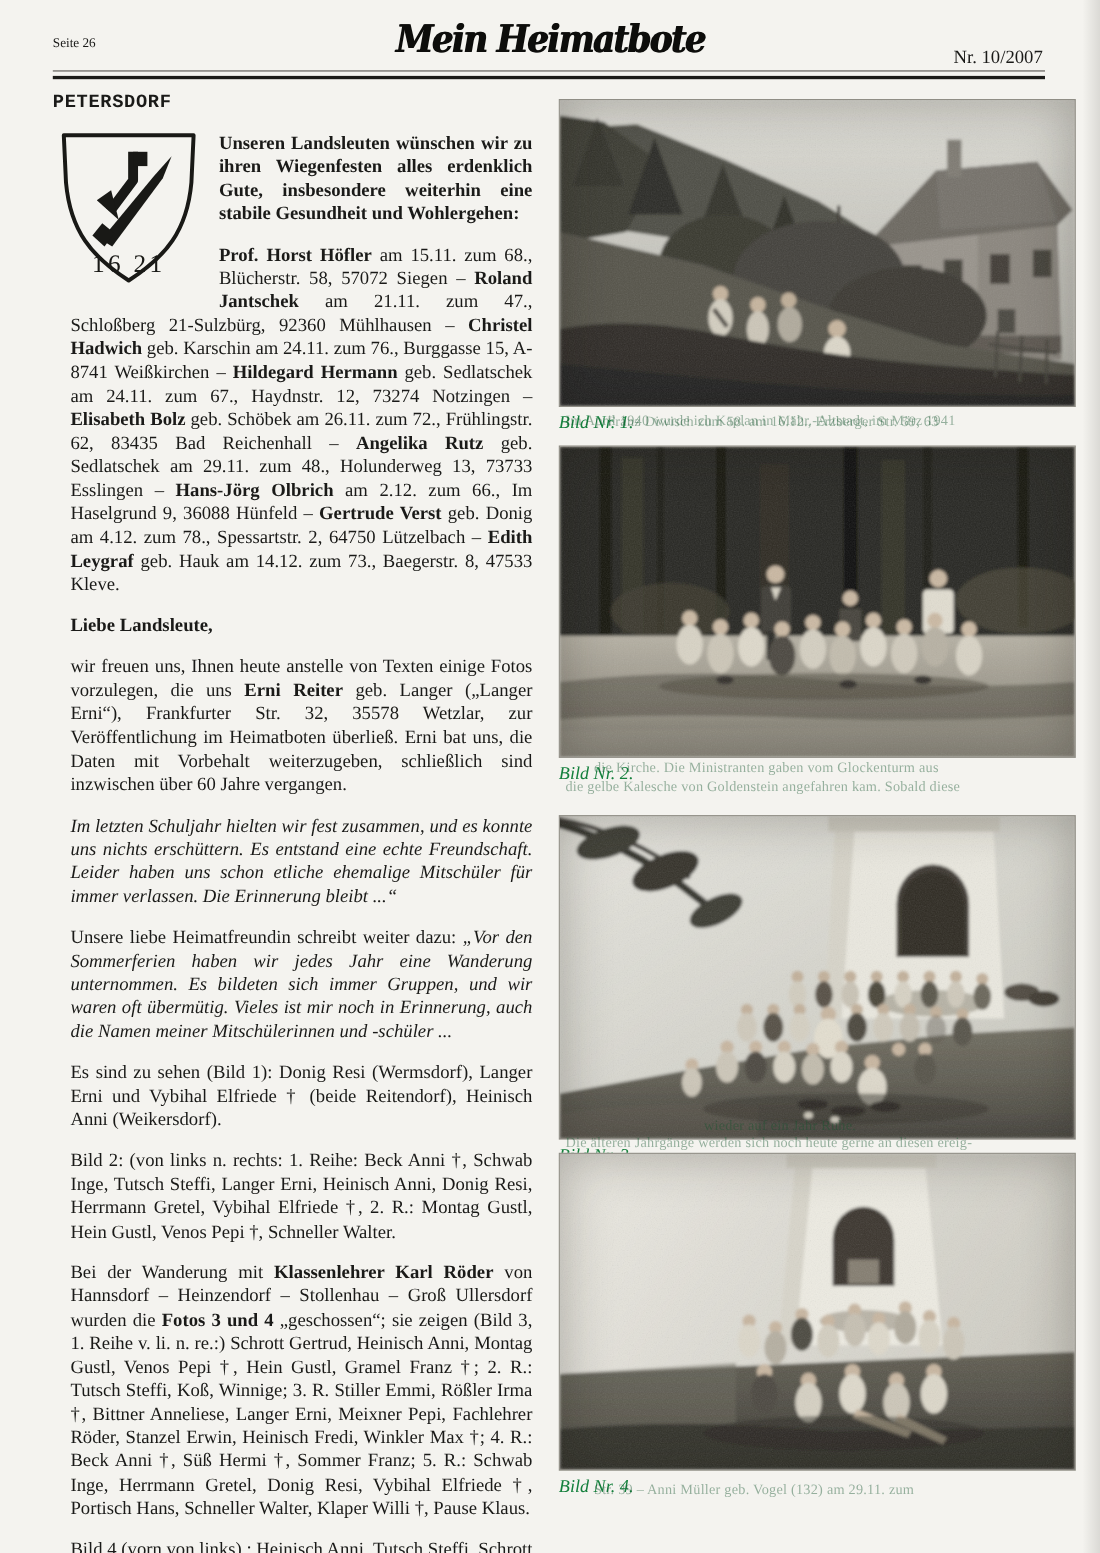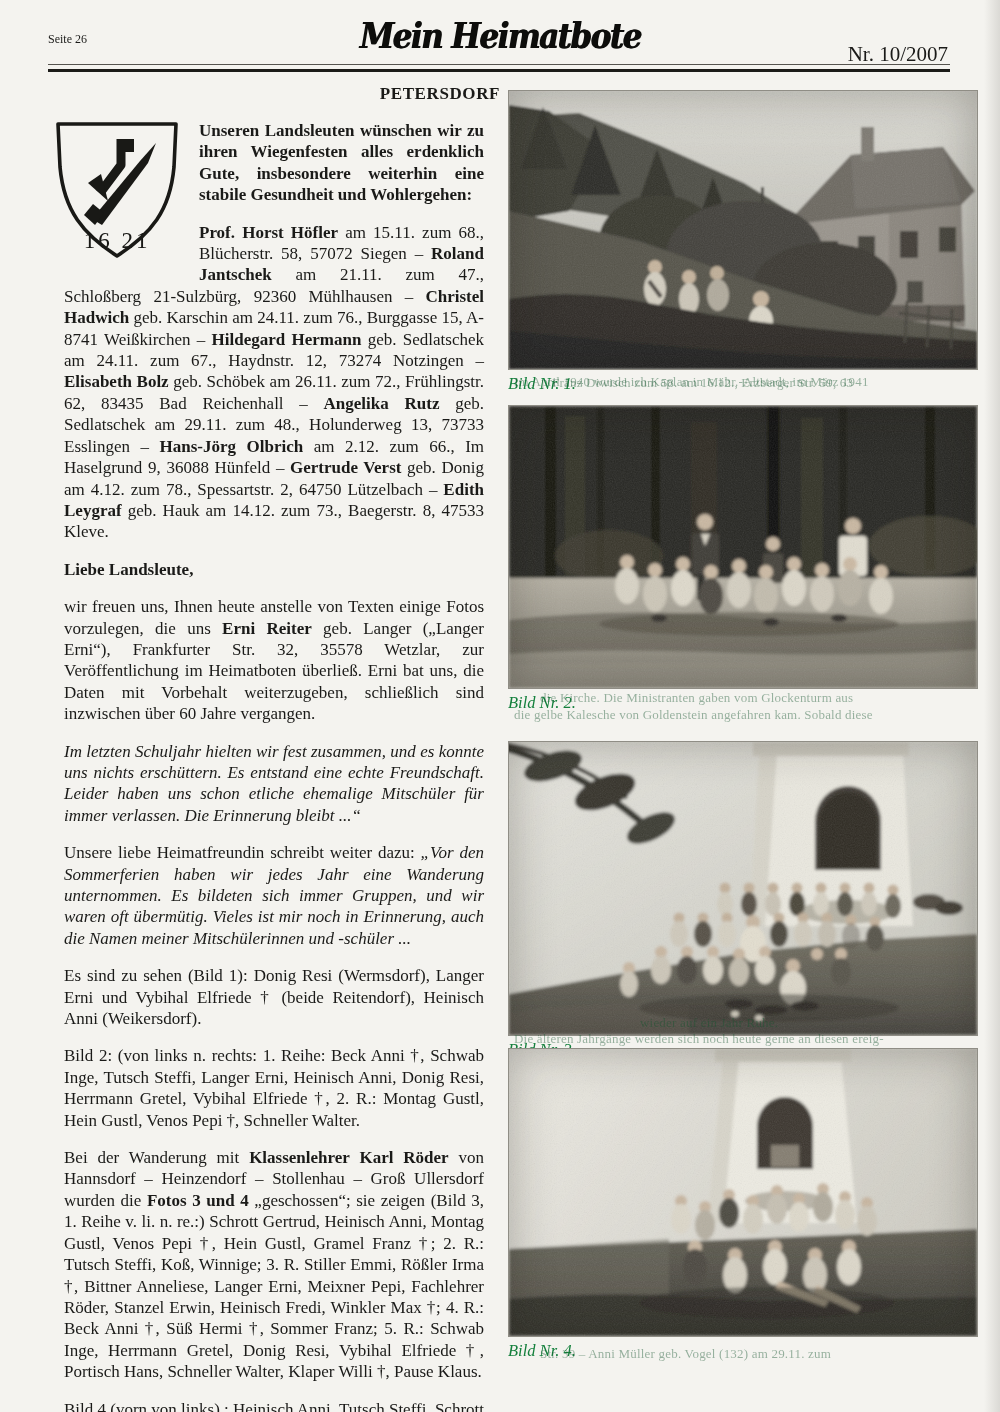--- a/index.html
+++ b/index.html
@@ -7,31 +7,31 @@
     width:1000px;height:1412px;position:relative;overflow:hidden;
     background:#f4f3ef;
     font-family:"Liberation Serif","DejaVu Serif",serif;
     color:#1a1a18;
   }
   
   .page-edge{position:absolute;right:0;top:0;width:16px;height:100%;
     background:linear-gradient(to right,rgba(0,0,0,0),rgba(85,83,76,.16));}
   
   .page-label{position:absolute;left:48px;top:32px;font-size:12px;}
-  .issue-label{position:absolute;right:52px;top:42px;font-size:21px;}
+  .issue-label{position:absolute;right:52px;top:42px;font-size:17px;}
   .masthead{position:absolute;left:0;right:0;top:18px;text-align:center;
     font-family:"DejaVu Serif",serif;font-weight:bold;font-style:italic;
     font-size:31px;letter-spacing:-1.5px;color:#0d0d0b;
     transform:scaleY(1.12);text-shadow:1px 0 0 #0d0d0b;}
   .rule-thin{position:absolute;left:48px;right:50px;top:64px;height:1px;background:#55534e;}
   .rule-thick{position:absolute;left:48px;right:50px;top:69px;height:3px;background:#1b1b18;}
   
   .article{position:absolute;left:48px;top:84px;width:452px;}
-  .section-title{text-align:right;font-weight:bold;font-size:17px;
-    letter-spacing:.6px;margin:0 0 8px 0;}
+  .section-title{text-align:left;font-weight:bold;font-size:17px;
+    letter-spacing:.6px;margin:0 0 8px 0;font-family:Liberation Mono, monospace;}
   .crest{float:left;width:138px;height:148px;margin:3px 13px 4px 0;}
   .article-text p{margin:16px;font-size:17px;line-height:21.4px;text-align:justify;}
   .article-text p.gap-sm{margin-top:4px;}
   .run-b{font-weight:bold;}
   .run-i{font-style:italic;}
   
   .figure{position:absolute;left:508px;width:470px;}
   .photo{position:relative;border:1px solid #8f8d85;background:#e8e6df;line-height:0;}
   .photo::after{content:"";position:absolute;inset:0;
     box-shadow:inset 0 0 46px rgba(25,24,18,.30);pointer-events:none;}

